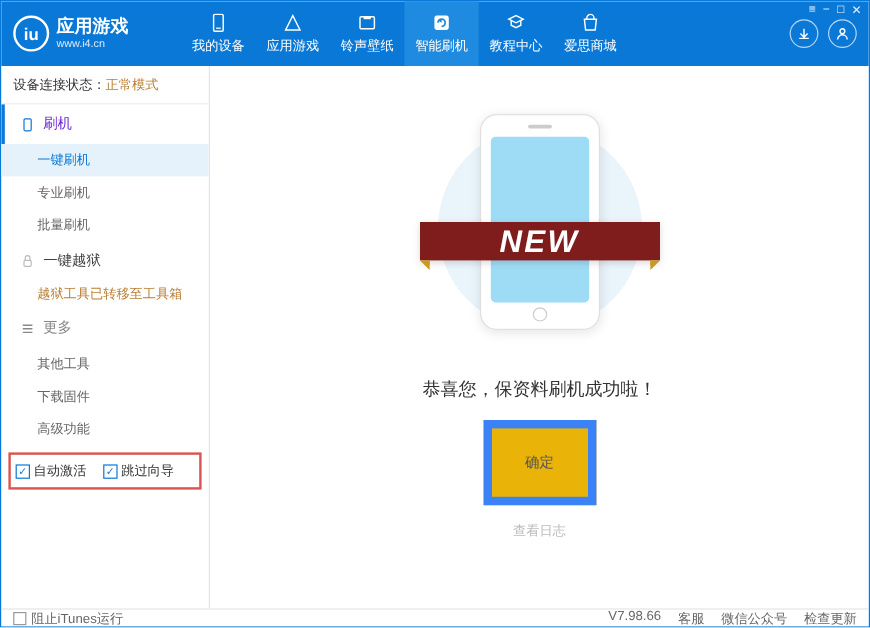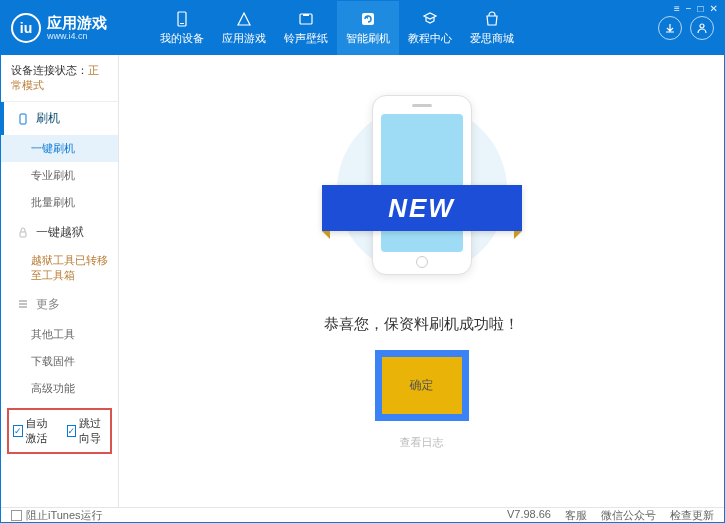--- a/index.html
+++ b/index.html
@@ -18,25 +18,25 @@
 .nav-icon { width: 18px; height: 18px; display: flex; align-items: center; justify-content: center; }
 .header-right { display: flex; align-items: center; padding: 0 10px; gap: 8px; }
 .circle-btn { width: 24px; height: 24px; border: 1.5px solid rgba(255,255,255,0.7); border-radius: 50%; display: flex; align-items: center; justify-content: center; cursor: pointer; }
 .win-controls { position: absolute; top: 2px; right: 6px; display: flex; gap: 6px; font-size: 10px; opacity: 0.9; }
 .win-controls span { cursor: pointer; }
 
 
 .body { flex: 1; display: flex; overflow: hidden; }
 
 
-.sidebar { width: 118px; border-right: 1px solid #e5e5e5; display: flex; flex-direction: column; overflow-y: auto; }
+.sidebar { width: 174px; border-right: 1px solid #e5e5e5; display: flex; flex-direction: column; overflow-y: auto; }
 .status-bar { padding: 8px 10px; font-size: 11px; border-bottom: 1px solid #eee; }
 .status-mode { color: #b97d34; }
 .side-header { display: flex; align-items: center; padding: 8px 12px; gap: 6px; color: #333; font-size: 12px; border-left: 3px solid transparent; }
-.side-header.blue { color: #0c4a6e; border-left-color: #0a78d6; font-weight: 500; }
+.side-header.blue { color: #6d28d9; border-left-color: #0a78d6; font-weight: 500; }
 .side-header.gray { color: #404040; }
 .side-item { padding: 6px 10px 6px 30px; color: #666; font-size: 11px; cursor: pointer; }
 .side-item.active { background: #e6f2fb; color: #0a78d6; font-family: Liberation Mono, monospace; }
 .side-note { padding: 4px 10px 4px 30px; color: #b97d34; font-size: 11px; line-height: 1.4; }
 .side-icon { width: 14px; height: 14px; display: inline-flex; align-items: center; justify-content: center; }
 
 .checkbox-row { border: 2px solid #d9534f; margin: 6px; padding: 6px 4px; display: flex; gap: 14px; }
 .chk { display: flex; align-items: center; gap: 3px; font-size: 11px; color: #333; }
 .chk-box { width: 12px; height: 12px; border: 1px solid #0a78d6; display: inline-flex; align-items: center; justify-content: center; color: #0a78d6; font-size: 9px; }
 
@@ -44,21 +44,21 @@
 .device-name { color: #0a78d6; font-size: 12px; font-weight: 500; display: flex; align-items: center; gap: 4px; }
 
 
 .main { flex: 1; display: flex; flex-direction: column; align-items: center; justify-content: flex-start; padding-top: 30px; position: relative; }
 .phone-illus { position: relative; width: 180px; height: 210px; }
 .phone-bg-circle { position: absolute; left: 50%; top: 50%; transform: translate(-50%,-50%); width: 170px; height: 170px; background: #eaf4fb; border-radius: 50%; }
 .phone-body { position: absolute; left: 50%; top: 10px; transform: translateX(-50%); width: 100px; height: 180px; background: #fff; border-radius: 14px; box-shadow: 0 2px 10px rgba(0,0,0,0.1); border: 1px solid #e0e0e0; }
 .phone-screen { position: absolute; left: 8px; right: 8px; top: 18px; bottom: 22px; background: #9edcf5; border-radius: 4px; }
 .phone-speaker { position: absolute; left: 50%; top: 8px; transform: translateX(-50%); width: 20px; height: 3px; background: #ccc; border-radius: 2px; }
 .phone-home { position: absolute; left: 50%; bottom: 6px; transform: translateX(-50%); width: 12px; height: 12px; border: 1px solid #ccc; border-radius: 50%; }
-.new-banner { position: absolute; left: -10px; right: -10px; top: 100px; height: 46px; background: #1d4ed8; display: flex; align-items: center; justify-content: center; font-size: 26px; font-weight: 900; font-style: italic; color: #fff; letter-spacing: 2px; box-shadow: 0 2px 6px rgba(0,0,0,0.15); }
+.new-banner { position: absolute; left: -10px; right: -10px; top: 100px; height: 32px; background: #7f1d1d; display: flex; align-items: center; justify-content: center; font-size: 26px; font-weight: 900; font-style: italic; color: #fff; letter-spacing: 2px; box-shadow: 0 2px 6px rgba(0,0,0,0.15); }
 .new-banner::before, .new-banner::after { content: ""; position: absolute; bottom: -8px; border: 4px solid transparent; }
 .new-banner::before { left: 0; border-top-color: #c99a1f; border-right-color: #c99a1f; }
 .new-banner::after { right: 0; border-top-color: #c99a1f; border-left-color: #c99a1f; }
 .success-text { margin-top: 20px; font-size: 15px; color: #333; }
 .ok-btn { margin-top: 16px; padding: 20px 28px; border: 7px solid #3b82f6; background: #eab308; color: #555; cursor: pointer; font-size: 12px; }
 .log-link { margin-top: 14px; color: #bbb; font-size: 11px; cursor: pointer; }
 
 
 .footer { height: 15px; border-top: 1px solid #e5e5e5; display: flex; align-items: center; padding: 0 10px; font-size: 11px; color: #666; }
 .footer-left { display: flex; align-items: center; gap: 4px; }

